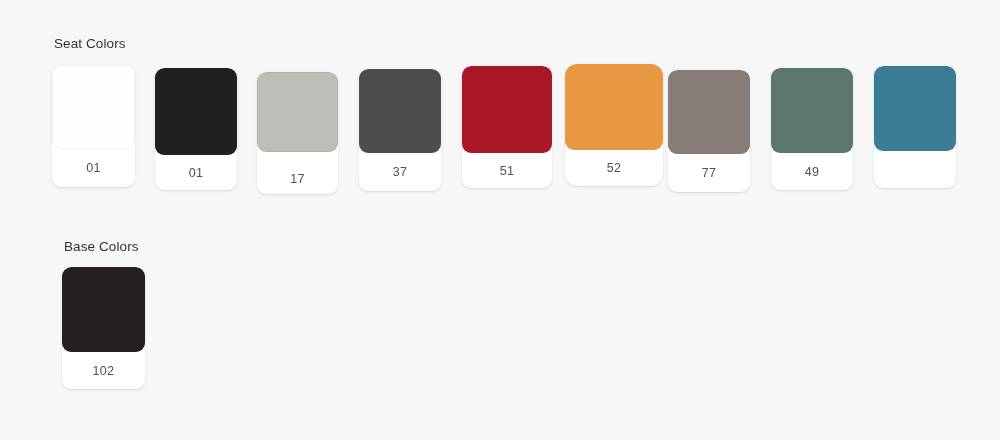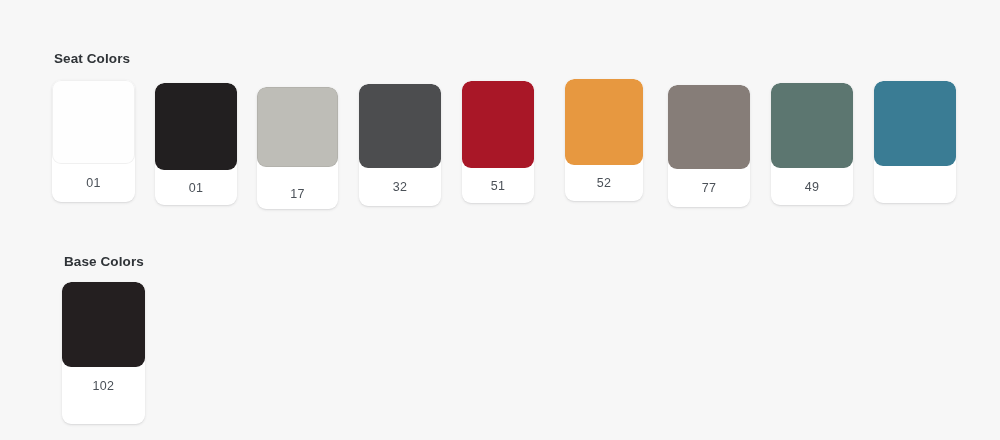--- a/index.html
+++ b/index.html
@@ -21,24 +21,24 @@
     width: 1000px;
     height: 440px;
   }
 
   .section {
     position: absolute;
   }
 
   .section-title {
     font-size: 13.5px;
-    font-weight: bold;
+    font-weight: normal;
     color: #2f3337;
     letter-spacing: 0.1px;
-    margin: 15px 0 0 2px;
+    margin: 0 0 0 2px;
     padding: 0;
     line-height: 16px;
     white-space: nowrap;
   }
 
   .swatch-row {
     position: relative;
     display: block;
   }
 
@@ -92,29 +92,29 @@
         <div class="swatch-label" style="height:35px;">01</div>
       </div>
 
       <div class="swatch-card" style="left:205px; top:8px; width:81px; height:122px;">
         <div class="swatch-chip is-light" style="height: 80px; background: rgb(190, 189, 183);"></div>
         <div class="swatch-label" style="height:54px;">17</div>
       </div>
 
       <div class="swatch-card" style="left:307px; top:5px; width:82px; height:122px;">
         <div class="swatch-chip" style="height: 84px; background: rgb(76, 77, 79);"></div>
-        <div class="swatch-label" style="height:38px;">32</div>
+        <div class="swatch-label" style="height:38px;">37</div>
       </div>
 
-      <div class="swatch-card" style="left:410px; top:2px; width:72px; height:122px;">
+      <div class="swatch-card" style="left:410px; top:2px; width:90px; height:122px;">
         <div class="swatch-chip" style="height: 87px; background: rgb(169, 23, 39);"></div>
         <div class="swatch-label" style="height:35px;">51</div>
       </div>
 
-      <div class="swatch-card" style="left:513px; top:0px; width:78px; height:122px;">
+      <div class="swatch-card" style="left:513px; top:0px; width:98px; height:122px;border-radius:12px;">
         <div class="swatch-chip" style="height: 86px; background: rgb(231, 152, 64);"></div>
         <div class="swatch-label" style="height:36px;">52</div>
       </div>
 
       <div class="swatch-card" style="left:616px; top:6px; width:82px; height:122px;">
         <div class="swatch-chip" style="height: 84px; background: rgb(134, 125, 120);"></div>
         <div class="swatch-label" style="height:38px;">77</div>
       </div>
 
       <div class="swatch-card" style="left:719px; top:4px; width:82px; height:122px;">
@@ -128,21 +128,21 @@
 
     </div>
   </div>
 
   <div class="section" style="left:62px; top:239px;">
 
     <div class="section-title">Base Colors</div>
 
     <div class="swatch-row" style="margin-top:12px; width:200px; height:140px;">
 
-      <div class="swatch-card" style="left:0px; top:0px; width:83px; height:142px;">
+      <div class="swatch-card" style="left:0px; top:0px; width:83px; height:122px;">
         <div class="swatch-chip" style="height: 85px; background: rgb(36, 31, 32);"></div>
         <div class="swatch-label" style="height:37px;">102</div>
       </div>
 
     </div>
   </div>
 
 </div>
 
 </body></html>

